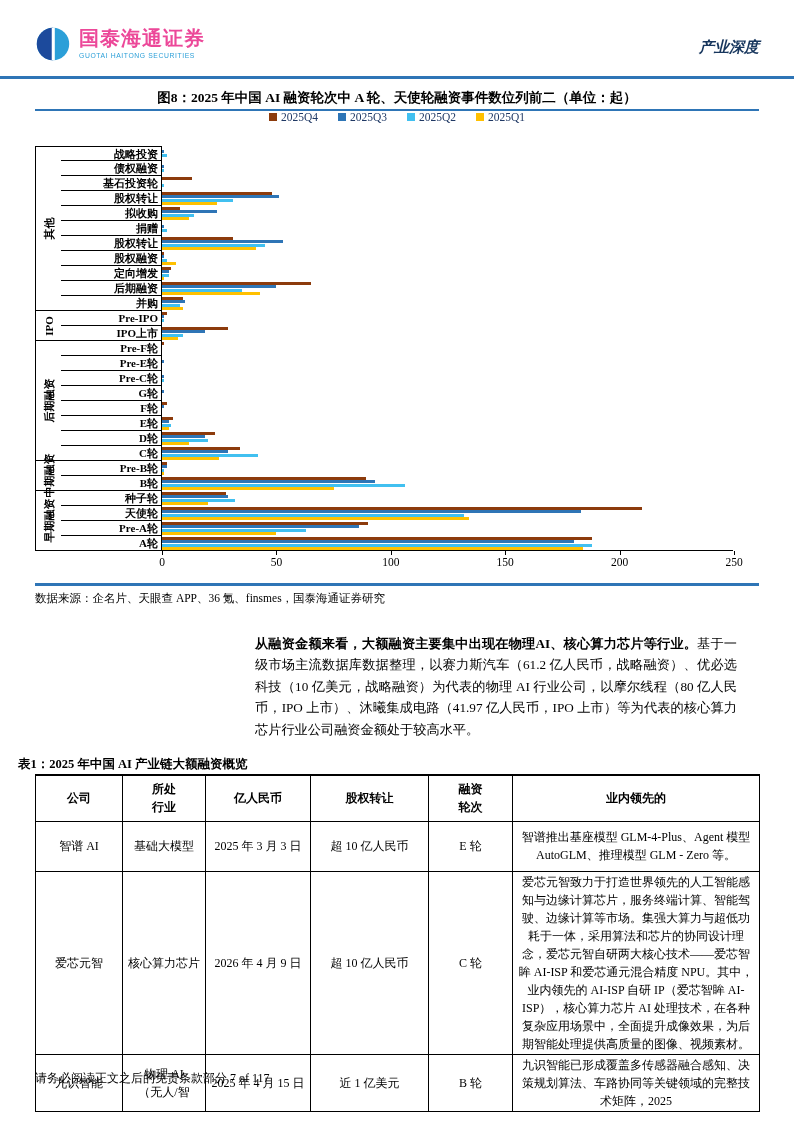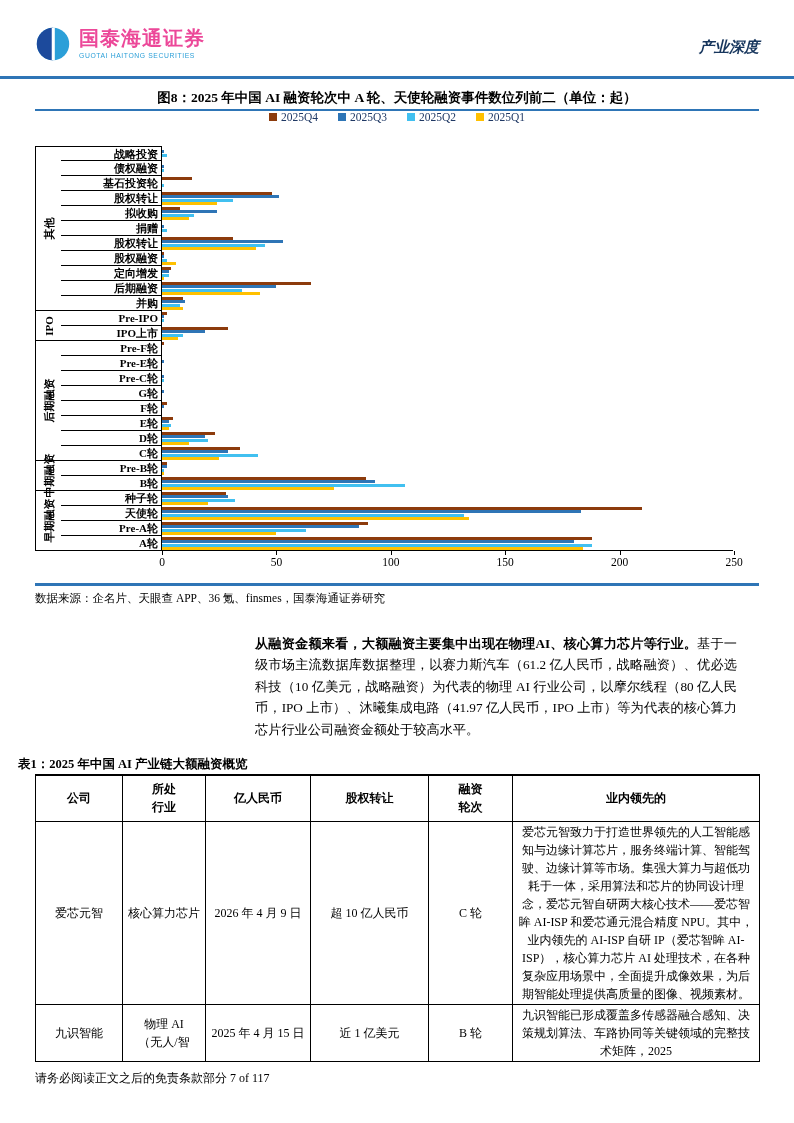--- a/index.html
+++ b/index.html
@@ -354,20 +354,28 @@
         <th style="height: 46px;">所处
 行业</th>
         <th style="height: 46px;">亿人民币</th>
         <th style="height: 46px;">股权转让</th>
         <th style="height: 46px;">融资
 轮次</th>
         <th style="height: 46px;">业内领先的</th>
       </tr>
     </thead>
   <tbody>
+      <tr style="height: 50px;">
+        <td>智谱 AI</td>
+        <td>基础大模型</td>
+        <td>2025 年 3 月 3 日</td>
+        <td>超 10 亿人民币</td>
+        <td>E 轮</td>
+        <td>智谱推出基座模型 GLM-4-Plus、Agent 模型 AutoGLM、推理模型 GLM - Zero 等。</td>
+      </tr>
       <tr style="height: 155px;">
         <td>爱芯元智</td>
         <td>核心算力芯片</td>
         <td>2026 年 4 月 9 日</td>
         <td>超 10 亿人民币</td>
         <td>C 轮</td>
         <td>爱芯元智致力于打造世界领先的人工智能感知与边缘计算芯片，服务终端计算、智能驾驶、边缘计算等市场。集强大算力与超低功耗于一体，采用算法和芯片的协同设计理念，爱芯元智自研两大核心技术——爱芯智眸 AI-ISP 和爱芯通元混合精度 NPU。其中，业内领先的 AI-ISP 自研 IP（爱芯智眸 AI-ISP），核心算力芯片 AI 处理技术，在各种复杂应用场景中，全面提升成像效果，为后期智能处理提供高质量的图像、视频素材。</td>
       </tr>
       <tr style="height: 40px;">
         <td>九识智能</td>

